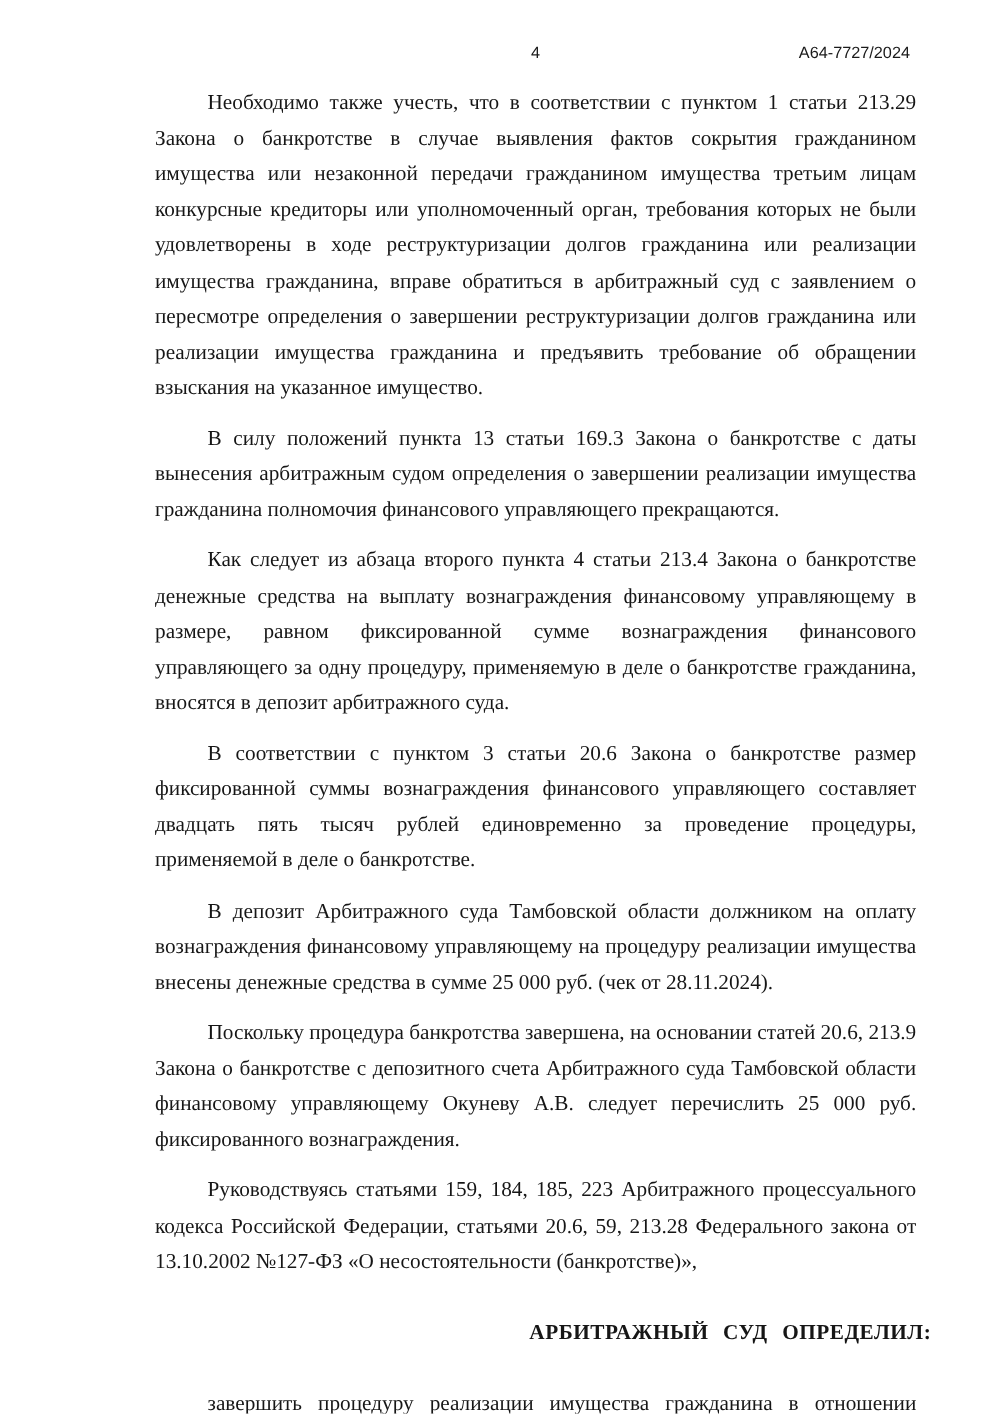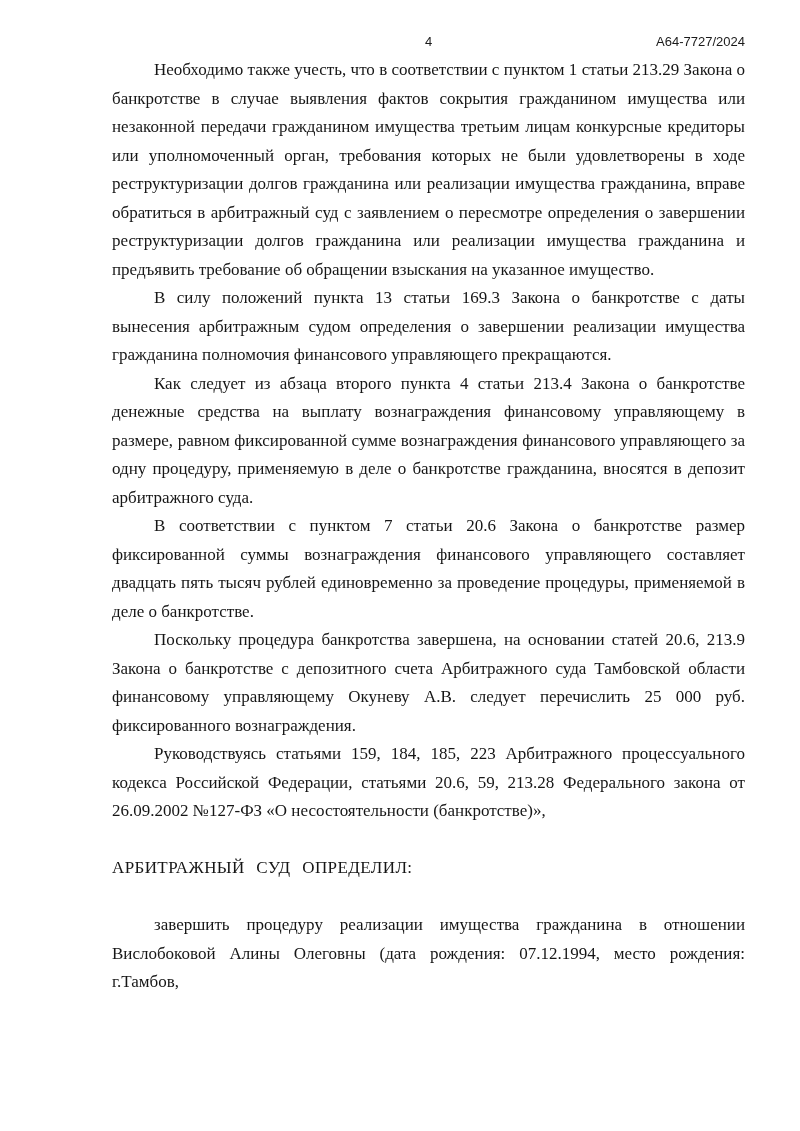--- a/index.html
+++ b/index.html
@@ -21,61 +21,62 @@
     left: 112px;
     width: 633px;
     font-family: "Liberation Sans", sans-serif;
     font-size: 13px;
     line-height: 16px;
     text-align: center;
     color: #1a1a1a;
   }
   .case-number {
     position: absolute;
-    right: 0;
+    right: 17px;
     top: 0;
   }
   .doc-body {
     position: absolute;
     top: 56px;
     left: 112px;
     width: 633px;
     font-family: "Liberation Serif", serif;
     font-size: 17px;
     line-height: 28.5px;
     text-align: justify;
     color: #161616;
   }
   .doc-body p {
-    margin: 0;
+    margin: 12px;
     text-indent: 42px;
   }
   .doc-body p.ruling-heading {
     margin: 28.5px 0;
     text-indent: 0;
-    text-align: left;
-    font-weight: 400;
+    text-align: right;
+    font-weight: 700;
     word-spacing: 7px;
     letter-spacing: 0.4px;
   }
 </style>
 </head>
 <body>
 
 <div class="page">
 
   <div class="page-header">
     <span class="page-number">4</span>
     <span class="case-number">А64-7727/2024</span>
   </div>
 
   <div class="doc-body">
     <p>Необходимо также учесть, что в соответствии с пунктом 1 статьи 213.29 Закона о банкротстве в случае выявления фактов сокрытия гражданином имущества или незаконной передачи гражданином имущества третьим лицам конкурсные кредиторы или уполномоченный орган, требования которых не были удовлетворены в ходе реструктуризации долгов гражданина или реализации имущества гражданина, вправе обратиться в арбитражный суд с заявлением о пересмотре определения о завершении реструктуризации долгов гражданина или реализации имущества гражданина и предъявить требование об обращении взыскания на указанное имущество.</p>
     <p>В силу положений пункта 13 статьи 169.3 Закона о банкротстве с даты вынесения арбитражным судом определения о завершении реализации имущества гражданина полномочия финансового управляющего прекращаются.</p>
     <p>Как следует из абзаца второго пункта 4 статьи 213.4 Закона о банкротстве денежные средства на выплату вознаграждения финансовому управляющему в размере, равном фиксированной сумме вознаграждения финансового управляющего за одну процедуру, применяемую в деле о банкротстве гражданина, вносятся в депозит арбитражного суда.</p>
-    <p>В соответствии с пунктом 7 статьи 20.6 Закона о банкротстве размер фиксированной суммы вознаграждения финансового управляющего составляет двадцать пять тысяч рублей единовременно за проведение процедуры, применяемой в деле о банкротстве.</p>
+    <p>В соответствии с пунктом 3 статьи 20.6 Закона о банкротстве размер фиксированной суммы вознаграждения финансового управляющего составляет двадцать пять тысяч рублей единовременно за проведение процедуры, применяемой в деле о банкротстве.</p>
+    <p>В депозит Арбитражного суда Тамбовской области должником на оплату вознаграждения финансовому управляющему на процедуру реализации имущества внесены денежные средства в сумме 25&nbsp;000 руб. (чек от 28.11.2024).</p>
     <p>Поскольку процедура банкротства завершена, на основании статей 20.6, 213.9 Закона о банкротстве с депозитного счета Арбитражного суда Тамбовской области финансовому управляющему Окуневу А.В. следует перечислить 25&nbsp;000 руб. фиксированного вознаграждения.</p>
-    <p>Руководствуясь статьями 159, 184, 185, 223 Арбитражного процессуального кодекса Российской Федерации, статьями 20.6, 59, 213.28 Федерального закона от 26.09.2002 №127-ФЗ «О несостоятельности (банкротстве)»,</p>
+    <p>Руководствуясь статьями 159, 184, 185, 223 Арбитражного процессуального кодекса Российской Федерации, статьями 20.6, 59, 213.28 Федерального закона от 13.10.2002 №127-ФЗ «О несостоятельности (банкротстве)»,</p>
     <p class="ruling-heading">АРБИТРАЖНЫЙ СУД ОПРЕДЕЛИЛ:</p>
     <p>завершить процедуру реализации имущества гражданина в отношении Вислобоковой Алины Олеговны (дата рождения: 07.12.1994, место рождения: г.Тамбов,</p>
   </div>
 
 </div>
 
 </body></html>

